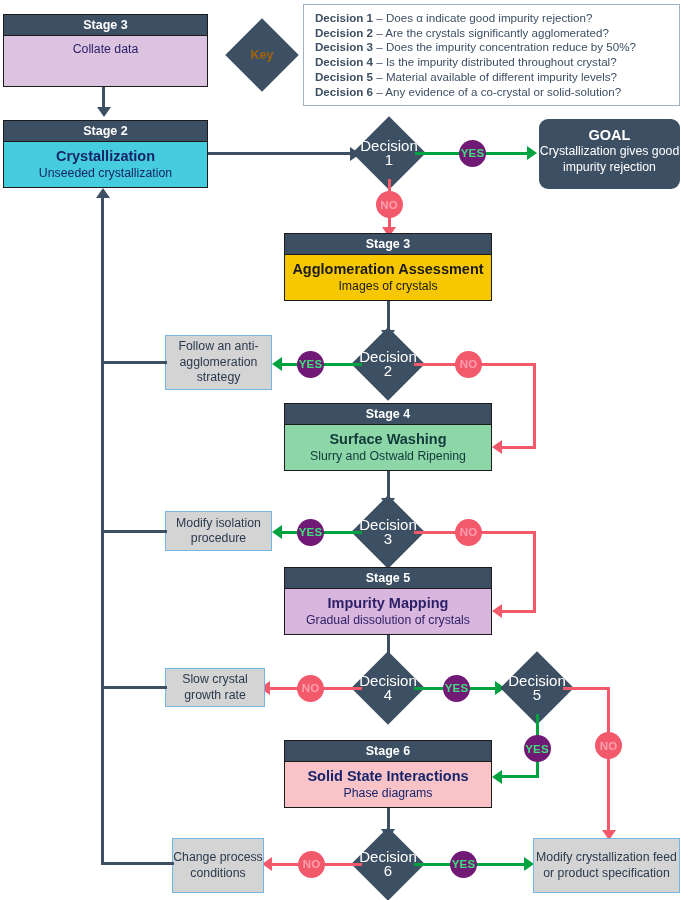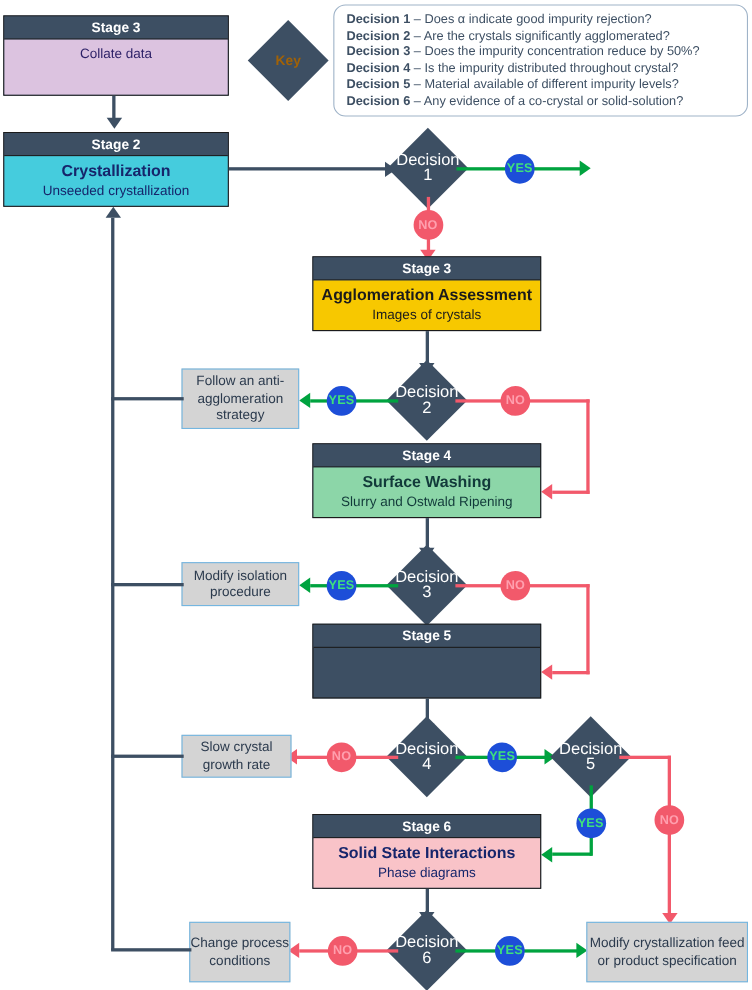--- a/index.html
+++ b/index.html
@@ -136,32 +136,32 @@
   .badge{
     position:absolute;
     border-radius:50%;
     display:flex;
     align-items:center;
     justify-content:center;
     font-size:11.5px;
     font-weight:bold;
     letter-spacing:.2px;
   }
-  .badge.yes{background:#1d4ed8;color:#3ee07c;width:27px;height:27px;}
+  .badge.yes{background:#701a75;color:#3ee07c;width:27px;height:27px;}
   .badge.no{background:#f2596b;color:#ff9fae;width:27px;height:27px;}
 </style>
 </head>
 <body>
 
 <div id="canvas">
 
   <div class="abs diamond" style="left:236px;top:29px;width:52px;height:52px;"></div>
   <div class="abs key-label" style="left:236px;top:29px;width:52px;height:52px;">Key</div>
 
-  <div class="abs legend" style="left:303px;top:4px;width:377px;height:102px;border-radius:11px;">
+  <div class="abs legend" style="left:303px;top:4px;width:377px;height:102px;">
     <div class="row">
       <b>Decision 1</b>
       <span>– Does α indicate good impurity rejection?</span>
     </div>
     <div class="row">
       <b>Decision 2</b>
       <span>– Are the crystals significantly agglomerated?</span>
     </div>
     <div class="row">
       <b>Decision 3</b>
@@ -209,20 +209,24 @@
   </div>
 
   <div class="ln green" style="left:415px;top:151.5px;width:115px;height:3px;"></div>
   <div class="arrow ar-right green" style="left:527px;top:146px;"></div>
   <div class="badge yes" style="left:459px;top:139.5px;">YES</div>
 
   <div class="ln red" style="left:387.5px;top:179px;width:3px;height:52px;"></div>
   <div class="arrow ar-down red" style="left:382px;top:227px;"></div>
   <div class="badge no" style="left:375.5px;top:191px;">NO</div>
 
+  <div class="abs goal" style="left:539px;top:119px;width:141px;height:70px;">
+    <span class="g1">GOAL</span>
+    <span class="g2">Crystallization gives good impurity rejection</span>
+  </div>
 
   <div class="abs stage" style="left:284px;top:233px;width:208px;height:68px;">
     <div class="hdr">Stage 3</div>
     <div class="body" style="background:#f7c800;color:#1b1b1b;height:45px;">
       <span class="t1">Agglomeration Assessment</span>
       <span class="t2">Images of crystals</span>
     </div>
   </div>
 
   <div class="ln" style="left:386.5px;top:301px;width:3px;height:34px;"></div>
@@ -274,20 +278,24 @@
   <div class="ln red" style="left:502px;top:609.5px;width:34px;height:3px;"></div>
   <div class="arrow ar-left red" style="left:492px;top:604px;"></div>
   <div class="badge no" style="left:455px;top:518.5px;">NO</div>
 
   <div class="abs action" style="left:165px;top:511px;width:107px;height:40px;">
     <span>Modify isolation procedure</span>
   </div>
 
   <div class="abs stage" style="left:284px;top:567px;width:208px;height:68px;">
     <div class="hdr">Stage 5</div>
+    <div class="body" style="background:#d9b6dd;color:#2b1f66;height:45px;">
+      <span class="t1">Impurity Mapping</span>
+      <span class="t2">Gradual dissolution of crystals</span>
+    </div>
   </div>
 
   <div class="ln" style="left:386.5px;top:635px;width:3px;height:28px;"></div>
   <div class="arrow ar-down" style="left:381px;top:658px;"></div>
 
   <div class="abs diamond" style="left:362px;top:662px;width:52px;height:52px;"></div>
   <div class="abs diamond-label" style="left:357px;top:662px;width:62px;height:52px;">
     <span>Decision</span>
     <span>4</span>
   </div>

